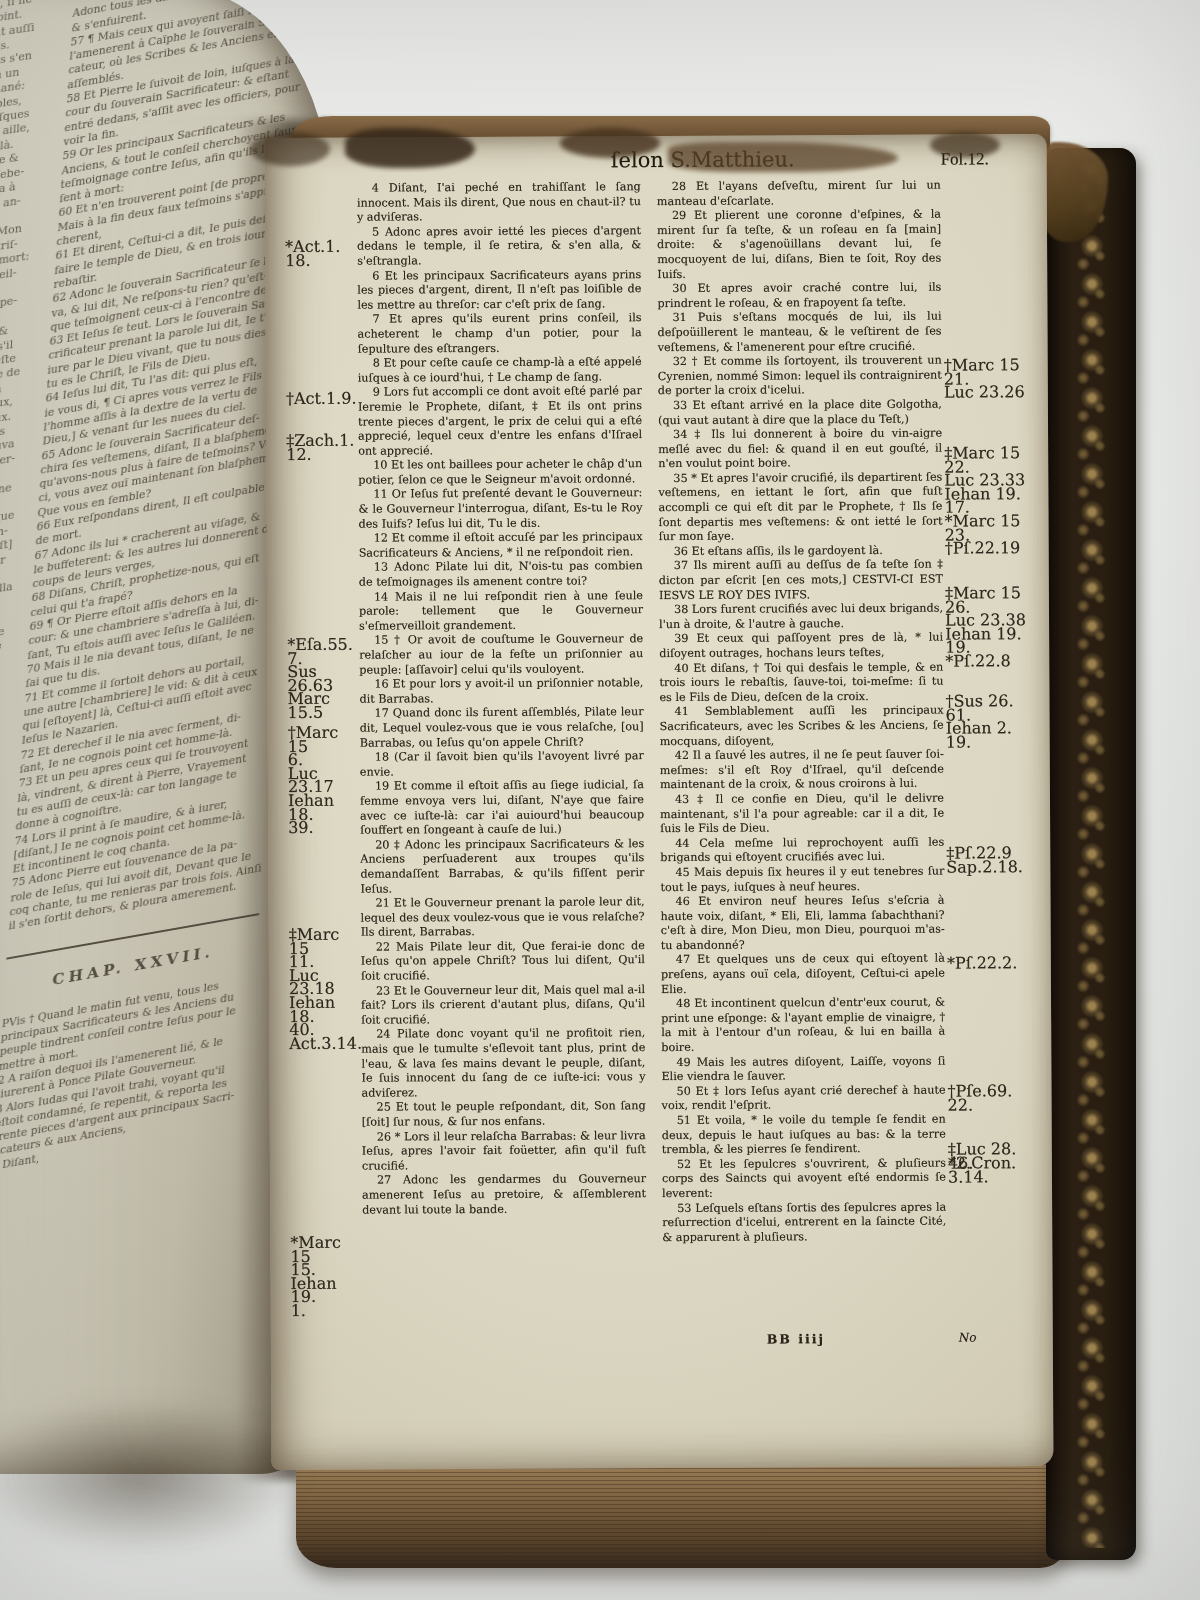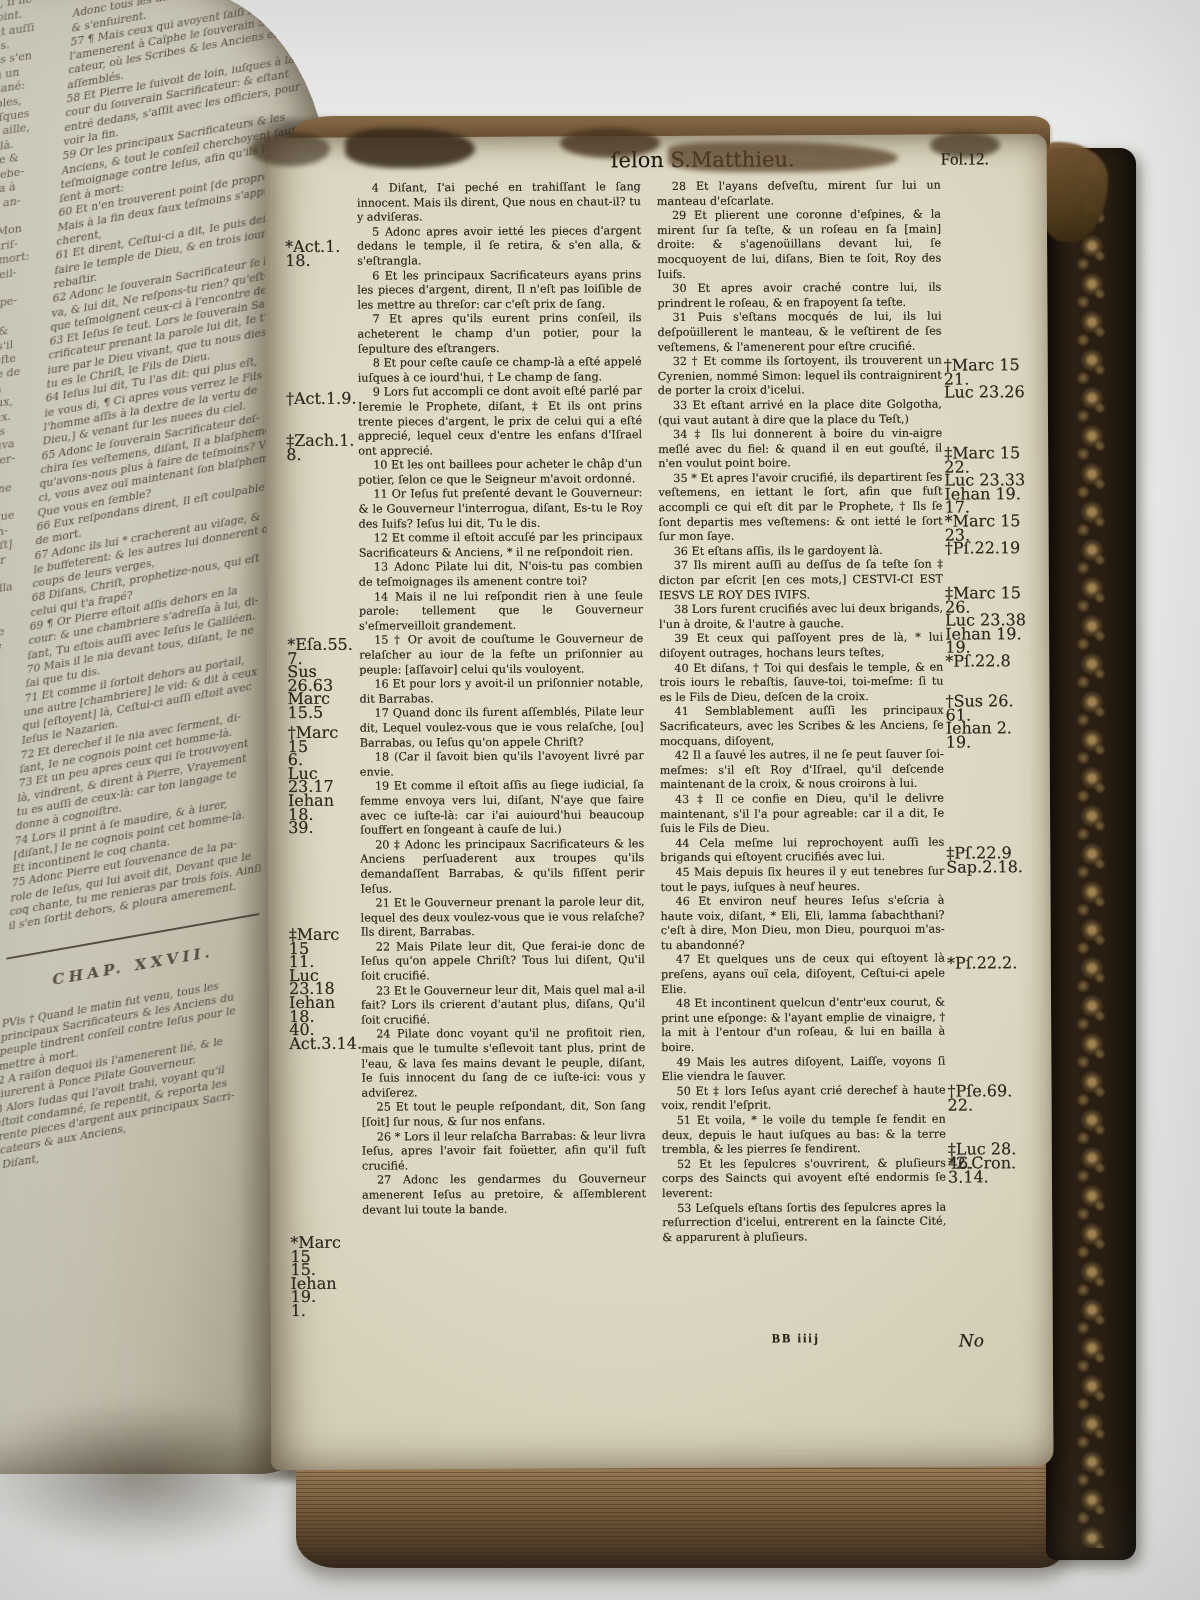--- a/index.html
+++ b/index.html
@@ -56,22 +56,22 @@
   .text-col{position:absolute;top:44px;width:284px;font-size:11.2px;line-height:14.6px;
     text-align:justify;}
   .text-col.c1{left:92px;}
   .text-col.c2{left:392px;}
   .verse{margin:0;text-indent:15px;}
   .margin-note{position:absolute;width:70px;font-size:16px;line-height:13.6px;
     white-space:pre-line;color:#2e271d;}
   .mn-l{left:20px;}
   .mn-r{left:678px;width:102px;}
   .signature-mark{position:absolute;left:455px;top:1196px;width:140px;text-align:center;
-    font-size:12.5px;font-weight:bold;letter-spacing:2px;font-family:Liberation Serif, serif;}
-  .catchword{position:absolute;left:688px;top:1196px;font-size:17px;font-style:italic;}
+    font-size:12.5px;font-weight:bold;letter-spacing:2px;}
+  .catchword{position:absolute;left:688px;top:1196px;font-size:12px;font-style:italic;}
 
   
   .stain{position:absolute;filter:blur(2.5px);border-radius:50%;}
   .stain.s1{left:345px;top:128px;width:130px;height:40px;background:#37281a;opacity:.85;border-radius:40% 60% 55% 45%;}
   .stain.s2{left:560px;top:128px;width:100px;height:30px;background:#46321e;opacity:.8;}
   .stain.s3{left:668px;top:142px;width:230px;height:30px;background:#5b432a;opacity:.75;border-radius:30% 70% 60% 40%;}
   .stain.s4{left:930px;top:132px;width:70px;height:26px;background:#40301c;opacity:.7;}
   .stain.s5{left:250px;top:132px;width:80px;height:34px;background:#3a2b1a;opacity:.6;}
 
   
@@ -350,21 +350,21 @@
         <p class="verse">50 Et ‡ lors Ieſus ayant crié derechef à haute voix, rendit l'eſprit.</p>
         <p class="verse">51 Et voila, * le voile du temple ſe fendit en deux, depuis le haut iuſques au bas: &amp; la terre trembla, &amp; les pierres ſe fendirent.</p>
         <p class="verse">52 Et les ſepulcres s'ouvrirent, &amp; pluſieurs corps des Saincts qui avoyent eſté endormis ſe leverent:</p>
         <p class="verse">53 Leſquels eſtans ſortis des ſepulcres apres la reſurrection d'icelui, entrerent en la ſaincte Cité, &amp; apparurent à pluſieurs.</p>
       </div>
 
     <div class="margin-note mn-l" style="top:102px">*Act.1.
 18.</div>
     <div class="margin-note mn-l" style="top:254px">†Act.1.9.</div>
     <div class="margin-note mn-l" style="top:296px">‡Zach.1.
-8.</div>
+12.</div>
     <div class="margin-note mn-l" style="top:500px">*Eſa.55.
 7.
 Sus 26.63
 Marc 15.5</div>
     <div class="margin-note mn-l" style="top:588px">†Marc 15
 6.
 Luc 23.17
 Iehan 18.
 39.</div>
     <div class="margin-note mn-l" style="top:790px">‡Marc 15

